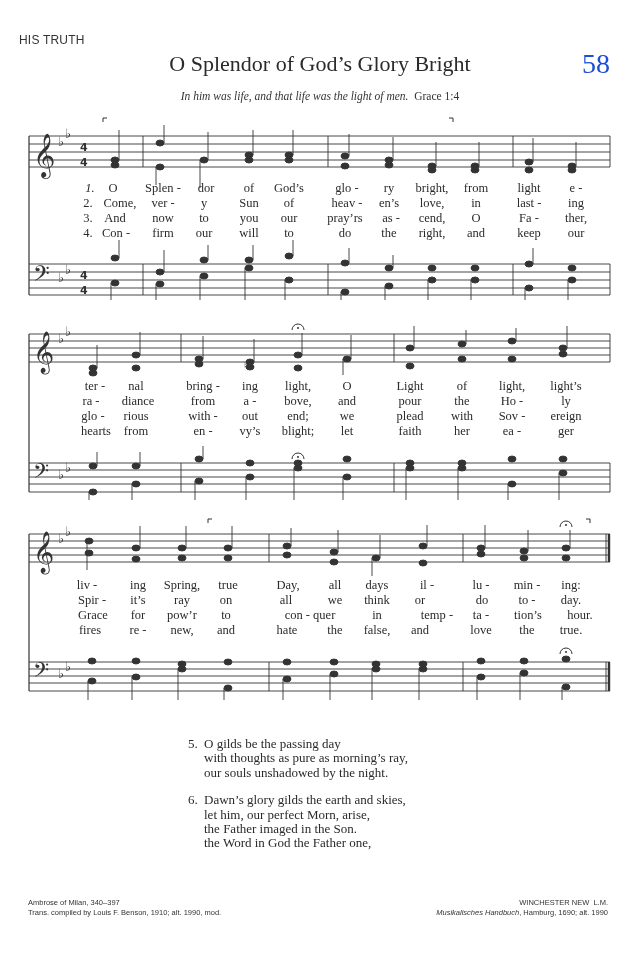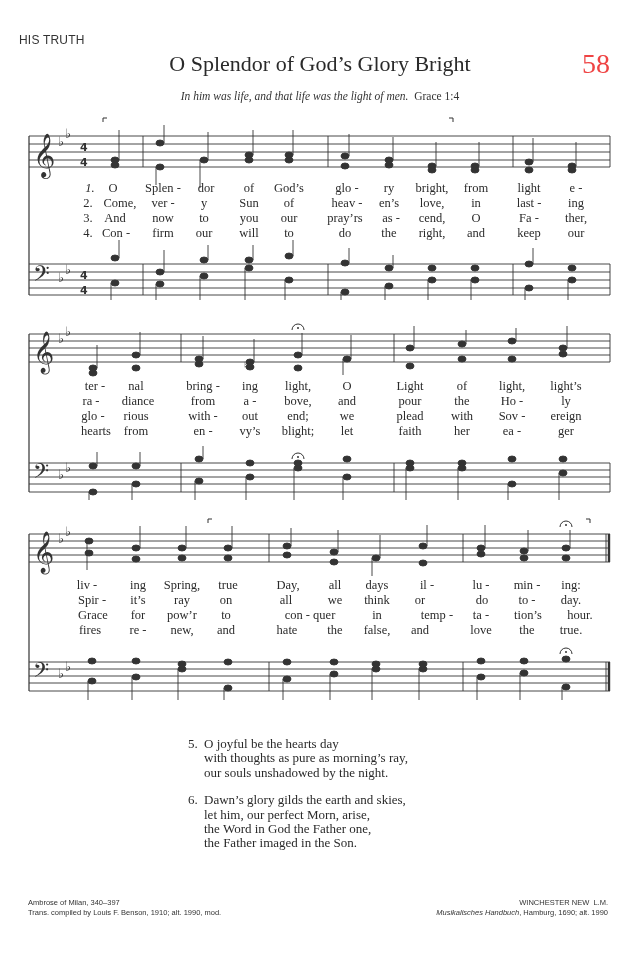--- a/index.html
+++ b/index.html
@@ -1,19 +1,19 @@
 <!DOCTYPE html>
 <html><head>
 <meta charset="utf-8">
 <style>
   html, body { margin: 0; padding: 0; background: #ffffff; }
   body { width: 640px; height: 964px; position: relative; overflow: hidden; color: #2a2a2a; }
   .section-label { position: absolute; left: 19px; top: 33px; font-family: "Liberation Sans", sans-serif; font-size: 12px; letter-spacing: 0.2px; color: #333; }
   .hymn-title { position: absolute; left: 0; width: 640px; top: 51px; text-align: center; font-family: "Liberation Serif", serif; font-size: 22px; color: #2a2a2a; }
-  .hymn-number { position: absolute; right: 30px; top: 48px; font-family: "Liberation Serif", serif; font-size: 28px; color: #ef4444; }
+  .hymn-number { position: absolute; right: 30px; top: 48px; font-family: "Liberation Serif", serif; font-size: 28px; color: #1d4ed8; }
   .epigraph { position: absolute; left: 0; width: 640px; top: 90px; text-align: center; font-family: "Liberation Serif", serif; font-size: 11.5px; color: #333; }
   .epigraph .quote { font-style: italic; }
   .system { position: absolute; left: 0; width: 640px; }
   svg.staves { position: absolute; left: 0; top: 0; }
   .lyric-row { position: absolute; left: 0; width: 640px; height: 15px; font-family: "Liberation Serif", serif; font-size: 12.5px; color: #2a2a2a; }
   .syl { position: absolute; white-space: nowrap; transform: translateX(-50%); }
   .stanzas { position: absolute; left: 188px; top: 737px; font-family: "Liberation Serif", serif; font-size: 13px; color: #2a2a2a; line-height: 14.4px; }
   .stanza { margin-bottom: 13px; }
   .stanza .num { display: inline-block; width: 16px; }
   .stanza .line { padding-left: 16px; }
@@ -517,29 +517,29 @@
     <span class="syl" style="left:377px">false,</span>
     <span class="syl" style="left:420px">and</span>
     <span class="syl" style="left:481px">love</span>
     <span class="syl" style="left:527px">the</span>
     <span class="syl" style="left:571px">true.</span>
   </div>
 </div>
 
 <div class="stanzas">
   <div class="stanza">
-    <div class="line first"><span class="num">5.</span><span>O joyful be the hearts day</span></div>
+    <div class="line first"><span class="num">5.</span><span>O gilds be the passing day</span></div>
     <div class="line">with thoughts as pure as morning’s ray,</div>
     <div class="line">our souls unshadowed by the night.</div>
   </div>
   <div class="stanza">
     <div class="line first"><span class="num">6.</span><span>Dawn’s glory gilds the earth and skies,</span></div>
     <div class="line">let him, our perfect Morn, arise,</div>
+    <div class="line">the Father imaged in the Son.</div>
     <div class="line">the Word in God the Father one,</div>
-    <div class="line">the Father imaged in the Son.</div>
   </div>
 </div>
 
 <div class="footer-left">
   <div>Ambrose of Milan, 340–397</div>
   <div>Trans. compiled by Louis F. Benson, 1910; alt. 1990, mod.</div>
 </div>
 <div class="footer-right">
   <div style="white-space:pre">WINCHESTER NEW  L.M.</div>
   <div><span class="italic">Musikalisches Handbuch</span><span>, Hamburg, 1690; alt. 1990</span></div>

